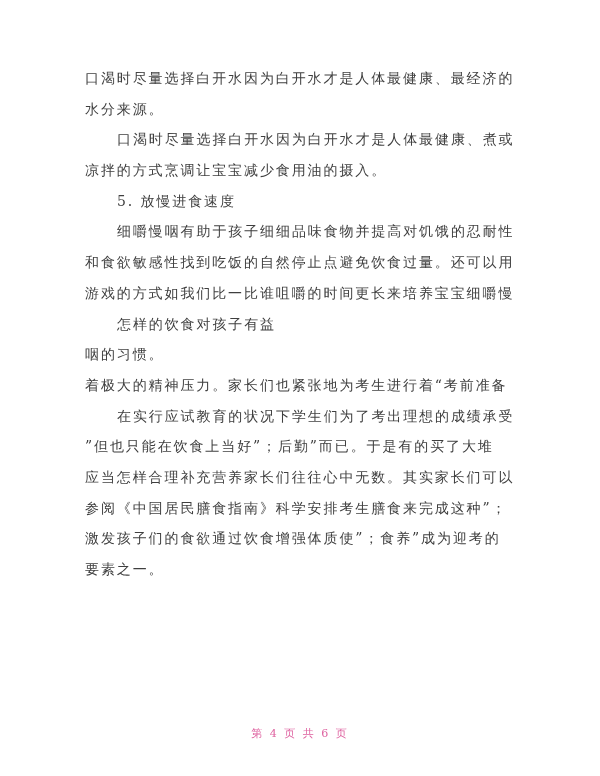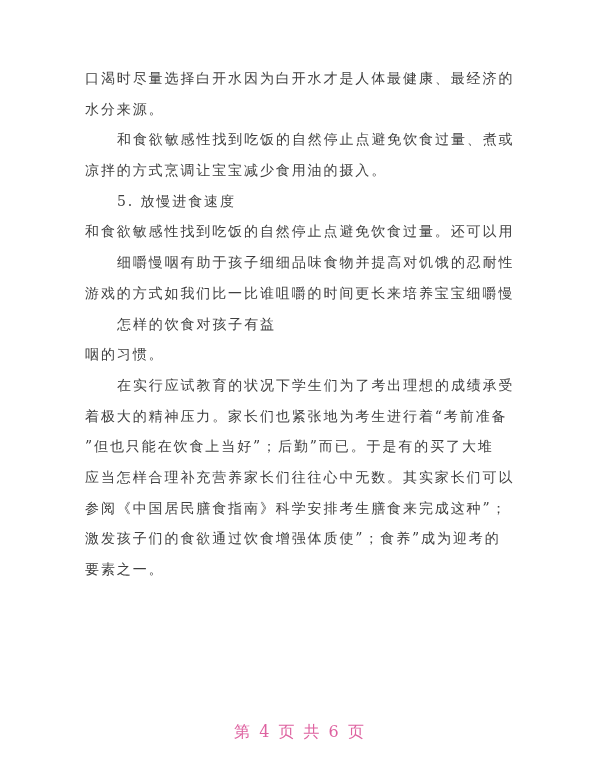--- a/index.html
+++ b/index.html
@@ -34,42 +34,42 @@
     padding-left: 32px;
   }
   .footer {
     position: absolute;
     top: 722px;
     left: 0;
     width: 100%;
     text-align: center;
   }
   .footer span {
-    font-size: 16px;
+    font-size: 11px;
     letter-spacing: 2px;
     color: var(--footer-color, #de62a0);
   }
 </style>
 </head>
 <body>
 
 <div class="page">
   <div class="content" id="content">
       <div class="line">口渴时尽量选择白开水因为白开水才是人体最健康、最经济的</div>
       <div class="line">水分来源。</div>
-      <div class="line indent">和食欲敏感性找到吃饭的自然停止点避免饮食过量、煮或</div>
+      <div class="line indent">口渴时尽量选择白开水因为白开水才是人体最健康、煮或</div>
       <div class="line">凉拌的方式烹调让宝宝减少食用油的摄入。</div>
       <div class="line indent">5. 放慢进食速度</div>
+      <div class="line indent">细嚼慢咽有助于孩子细细品味食物并提高对饥饿的忍耐性</div>
       <div class="line">和食欲敏感性找到吃饭的自然停止点避免饮食过量。还可以用</div>
-      <div class="line indent">细嚼慢咽有助于孩子细细品味食物并提高对饥饿的忍耐性</div>
       <div class="line">游戏的方式如我们比一比谁咀嚼的时间更长来培养宝宝细嚼慢</div>
       <div class="line indent">怎样的饮食对孩子有益</div>
       <div class="line">咽的习惯。</div>
+      <div class="line">着极大的精神压力。家长们也紧张地为考生进行着“考前准备</div>
       <div class="line indent">在实行应试教育的状况下学生们为了考出理想的成绩承受</div>
-      <div class="line">着极大的精神压力。家长们也紧张地为考生进行着“考前准备</div>
       <div class="line">”但也只能在饮食上当好”；后勤”而已。于是有的买了大堆</div>
       <div class="line">应当怎样合理补充营养家长们往往心中无数。其实家长们可以</div>
       <div class="line">参阅《中国居民膳食指南》科学安排考生膳食来完成这种”；</div>
       <div class="line">激发孩子们的食欲通过饮食增强体质使”；食养”成为迎考的</div>
       <div class="line">要素之一。</div>
     </div>
   <div class="footer">
     <span>第 4 页 共 6 页</span>
   </div>
 </div>

